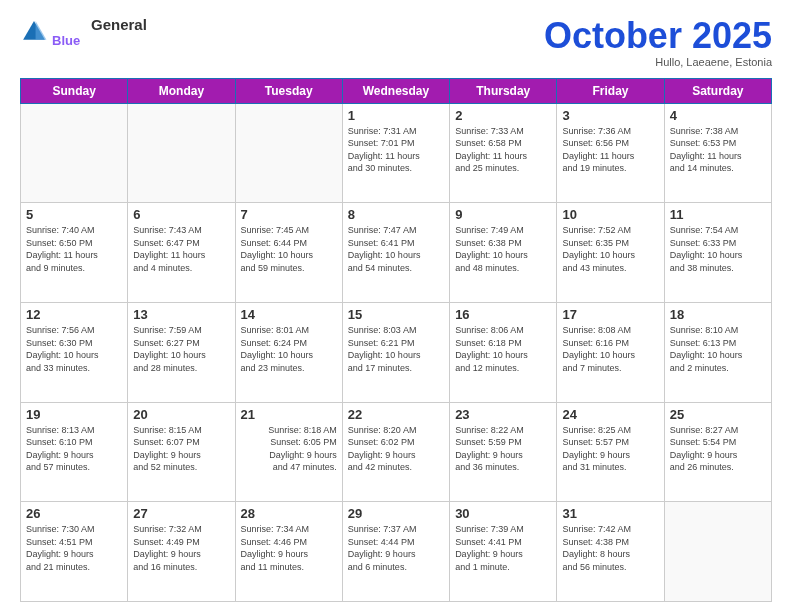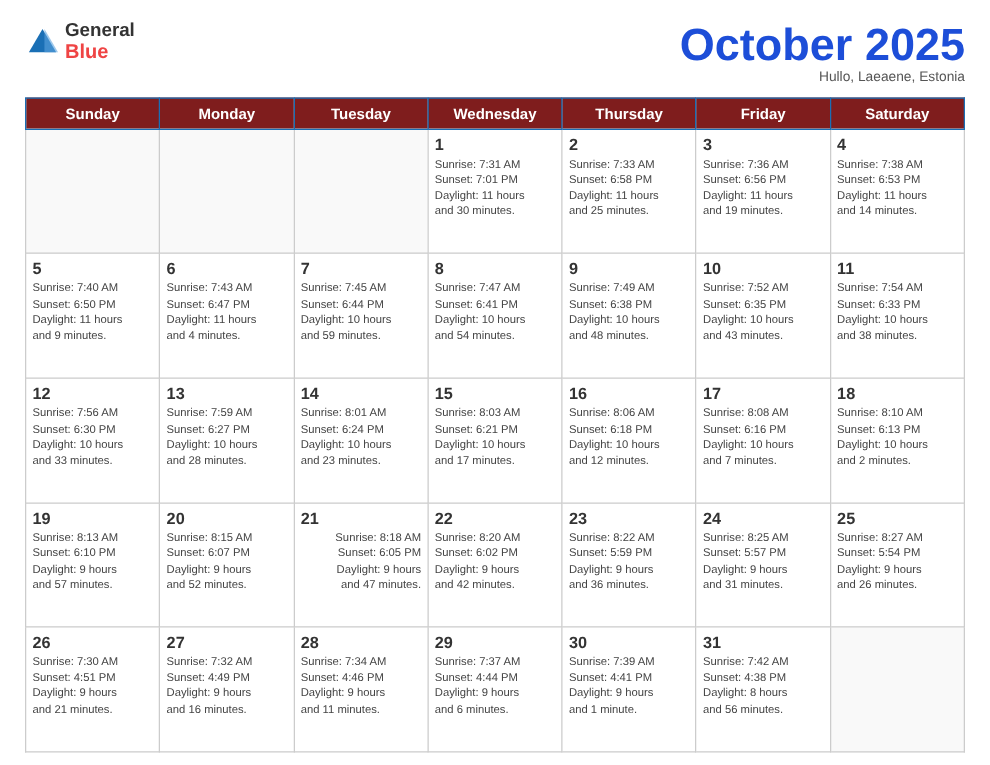--- a/index.html
+++ b/index.html
@@ -46,21 +46,21 @@
       color: #555;
     }
     .calendar {
       flex: 1;
       border: 1px solid #ccc;
       border-collapse: collapse;
       width: 100%;
       table-layout: fixed;
     }
     .calendar th {
-      background: #7f1d1d;
+      background: #a21caf;
       color: #fff;
       font-size: 12px;
       font-weight: bold;
       padding: 5px 4px;
       text-align: center;
       border: 1px solid #1a6fb5;
     }
     .calendar td {
       border: 1px solid #ccc;
       vertical-align: top;
@@ -93,22 +93,22 @@
 <body>
 
 <div class="page">
   <div class="header">
     <div class="logo">
       <svg class="logo-icon" viewBox="0 0 36 36">
         <polygon points="18,4 32,28 4,28" fill="#1a6fb5"></polygon>
         <polygon points="20,4 34,28 20,28" fill="#5ba3e0" opacity="0.6"></polygon>
       </svg>
       <div>
-        <div style="font-size:15px;font-weight:bold;color:#333;">General</div>
-        <div style="font-size:16px;font-weight:bold;color:#ef4444;">Blue</div>
+        <div style="font-size:15px;font-weight:bold;color:#333;margin-left:39px;">General</div>
+        <div style="font-size:13px;font-weight:bold;color:#8b5cf6;">Blue</div>
       </div>
     </div>
     <div class="title-block">
       <div class="month-title">October 2025</div>
       <div class="subtitle">Hullo, Laeaene, Estonia</div>
     </div>
   </div>
 
   <table class="calendar">
     <thead>

